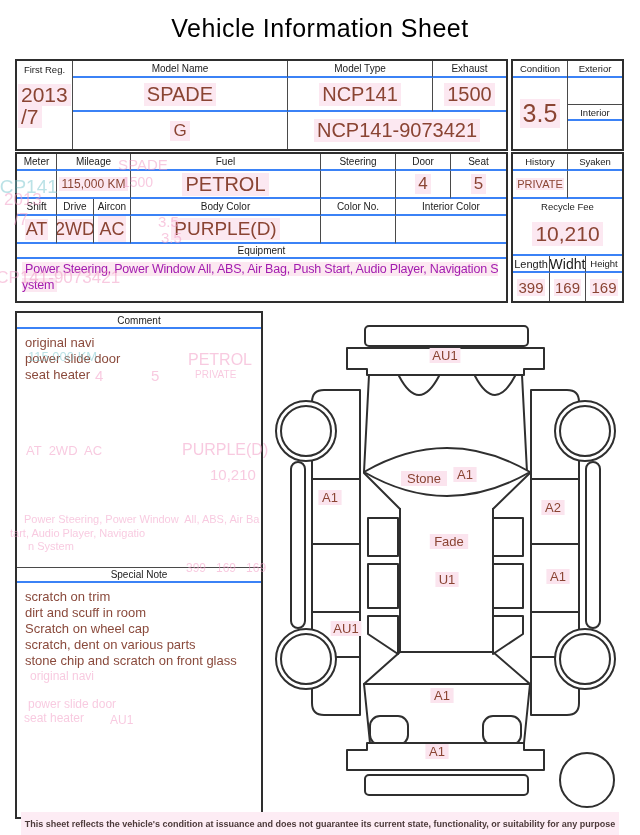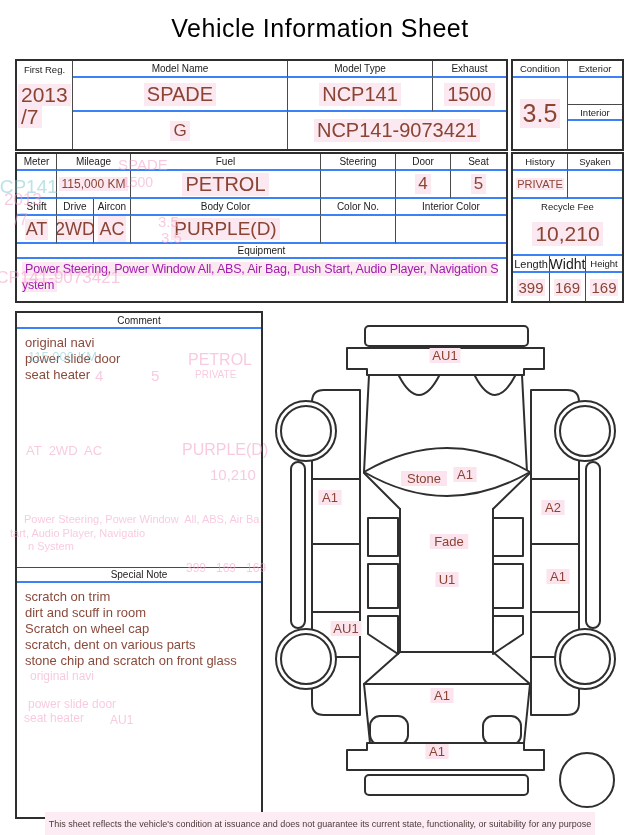--- a/index.html
+++ b/index.html
@@ -20,21 +20,21 @@
   .grow { flex:1; display:flex; flex-direction:column; }
   .title { position:absolute; top:14px; left:0; width:640px; text-align:center;
            font-size:25px; color:#000; letter-spacing:0.5px; z-index:1; }
   .fr-val { flex:1; display:flex; flex-direction:column; align-items:flex-start;
             padding:6px 0 0 1px; font-size:21px; line-height:22px; color:#8a4433; }
   .equip { flex:1; padding:2px 5px; font-size:12.5px; line-height:16px; color:#a21caf;
            word-break:break-all; letter-spacing:-0.2px; }
   .notes { padding:6px 8px; color:#8a4a3c; font-size:13px; line-height:16px; overflow:hidden; }
   .footer { position:absolute; top:819px; left:0; width:640px; text-align:center;
             font-size:9px; color:#4c3a3a; z-index:1; }
-  .hl-f { background:#fdecf4; padding:7px 4px; }
+  .hl-f { background:#fdecf4; padding:7px 4px;font-weight:bold; }
   #ghost-layer { position:absolute; left:0; top:0; width:640px; height:835px;
                  z-index:6; pointer-events:none; }
   .ghost { position:absolute; color:rgba(242,158,199,0.55); filter:blur(0.4px); white-space:pre; }
   .ghost.cyan { color:rgba(120,198,205,0.5); }
   svg.diagram { z-index:1; }
   svg text { font-family:"Liberation Sans", sans-serif; }
 </style>
 </head>
 <body>
 

